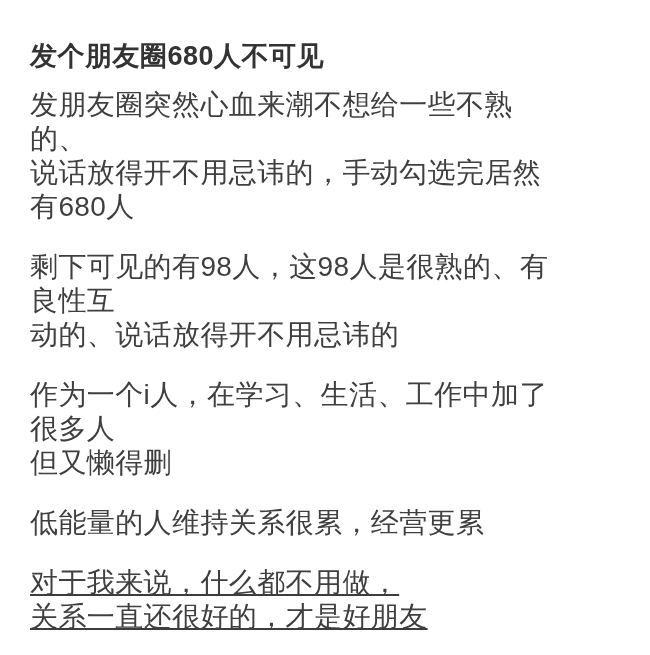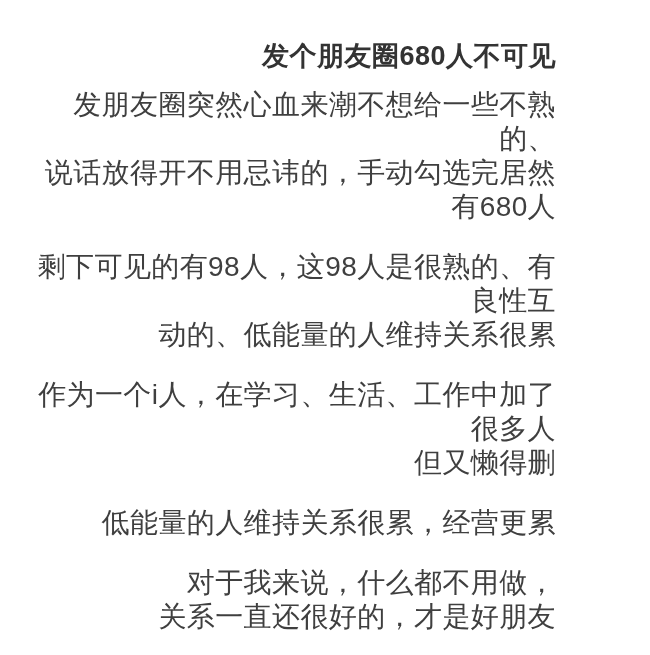--- a/index.html
+++ b/index.html
@@ -13,35 +13,35 @@
     font-family: "Liberation Sans", "DejaVu Sans", sans-serif;
     color: #3c3c3c;
     overflow: hidden;
   }
   .page {
     box-sizing: border-box;
     width: 584px;
     height: 655px;
     padding: 38px 28px 20px 30px;
     background: #ffffff;
-    text-align: right;
   }
   .doc-title {
     font-size: 27px;
     font-weight: bold;
     color: #333333;
     letter-spacing: 0.5px;
     line-height: 1.35;
     margin: 0 0 14px 0;
   }
   .para {
     margin: 0 0 26px 0;
   }
   .para:last-child {
     margin-bottom: 12px;
+    text-decoration: underline;
   }
   .line {
     font-size: 28px;
     color: #3f3f3f;
     line-height: 34px;
     letter-spacing: 0.4px;
     white-space: pre-wrap;
   }
 </style>
 </head>
@@ -51,21 +51,21 @@
 
   <h1 class="doc-title">发个朋友圈680人不可见</h1>
 
   <div class="para">
     <div class="line">发朋友圈突然心血来潮不想给一些不熟的、</div>
     <div class="line">说话放得开不用忌讳的，手动勾选完居然有680人</div>
   </div>
 
   <div class="para">
     <div class="line">剩下可见的有98人，这98人是很熟的、有良性互</div>
-    <div class="line">动的、低能量的人维持关系很累</div>
+    <div class="line">动的、说话放得开不用忌讳的</div>
   </div>
 
   <div class="para">
     <div class="line">作为一个i人，在学习、生活、工作中加了很多人</div>
     <div class="line">但又懒得删</div>
   </div>
 
   <div class="para">
     <div class="line">低能量的人维持关系很累，经营更累</div>
   </div>

